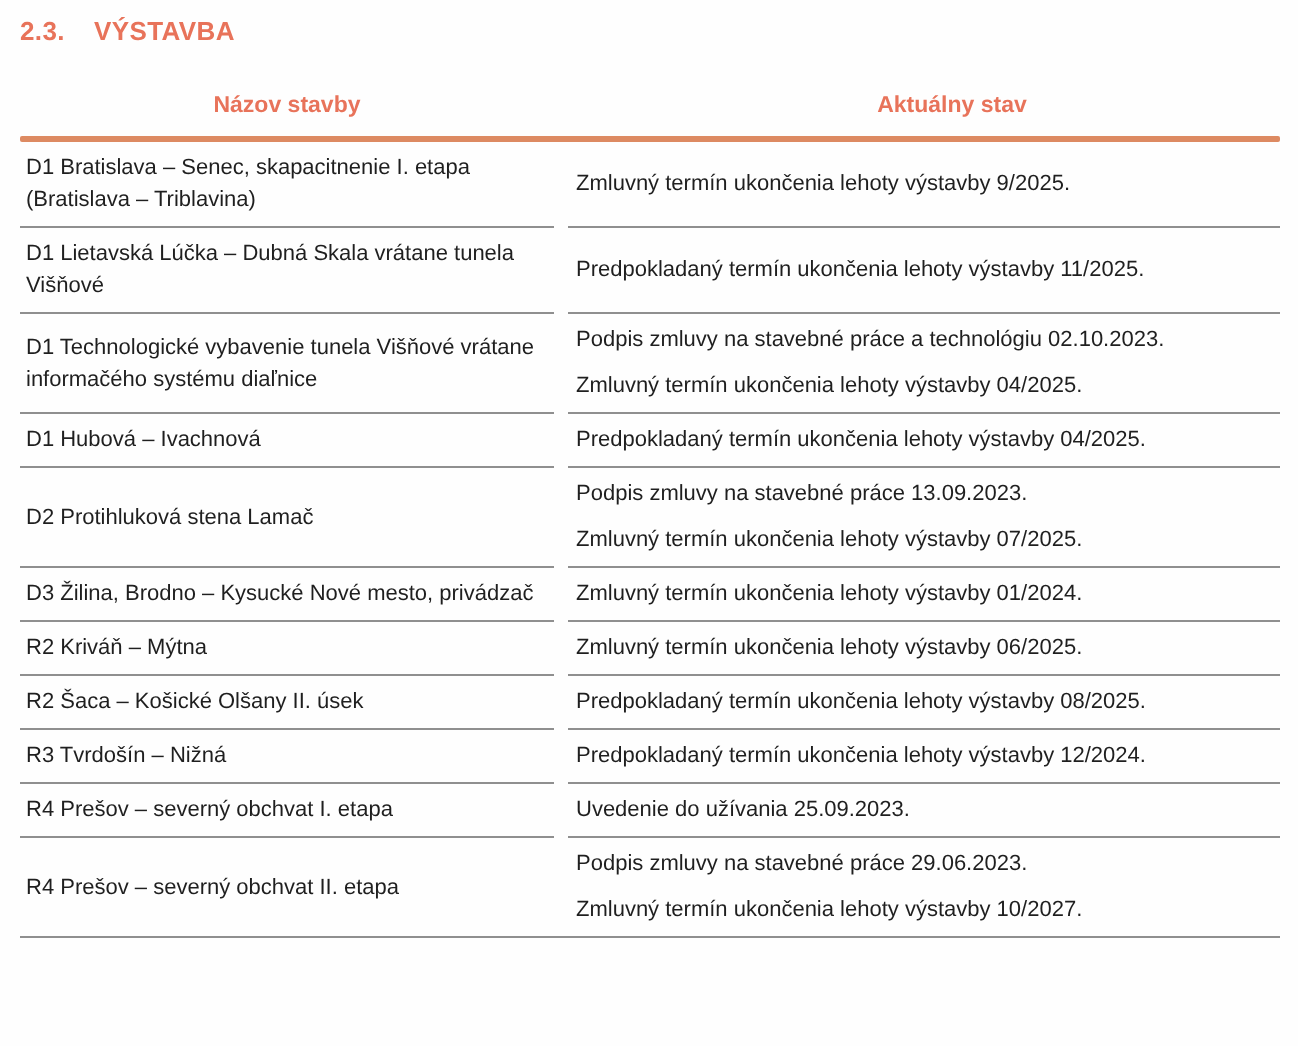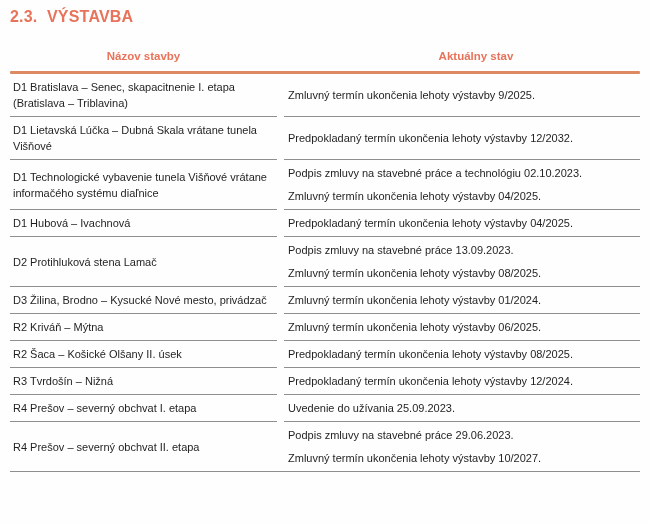--- a/index.html
+++ b/index.html
@@ -17,21 +17,21 @@
     color: #1f1f1f;
     padding: 8px 9px 0 10px;
     overflow: hidden;
   }
   
   .section-heading {
     display: flex;
     align-items: baseline;
     color: #e8735a;
     font-weight: 700;
-    font-size: 16px;
+    font-size: 13px;
     letter-spacing: 0.2px;
   }
   .section-number { width: 37px; }
   
   .nds-table { margin-top: 24px; }
   .thead {
     display: flex;
     padding-bottom: 9px;
     gap: 35px;
   }
@@ -105,21 +105,21 @@
       <div class="col-gap"></div>
       <div class="cell cell-status">
         <span class="status-line">Zmluvný termín ukončenia lehoty výstavby 9/2025.</span>
       </div>
     </div>
 
     <div class="row">
       <div class="cell cell-name">D1 Lietavská Lúčka – Dubná Skala vrátane tunela Višňové</div>
       <div class="col-gap"></div>
       <div class="cell cell-status">
-        <span class="status-line">Predpokladaný termín ukončenia lehoty výstavby 12/2032.</span>
+        <span class="status-line">Predpokladaný termín ukončenia lehoty výstavby 11/2025.</span>
       </div>
     </div>
 
     <div class="row">
       <div class="cell cell-name">D1 Technologické vybavenie tunela Višňové vrátane informačého systému diaľnice</div>
       <div class="col-gap"></div>
       <div class="cell cell-status">
         <span class="status-line">Podpis zmluvy na stavebné práce a technológiu 02.10.2023.</span>
         <span class="status-line">Zmluvný termín ukončenia lehoty výstavby 04/2025.</span>
       </div>
@@ -131,21 +131,21 @@
       <div class="cell cell-status">
         <span class="status-line">Predpokladaný termín ukončenia lehoty výstavby 04/2025.</span>
       </div>
     </div>
 
     <div class="row">
       <div class="cell cell-name">D2 Protihluková stena Lamač</div>
       <div class="col-gap"></div>
       <div class="cell cell-status">
         <span class="status-line">Podpis zmluvy na stavebné práce 13.09.2023.</span>
-        <span class="status-line">Zmluvný termín ukončenia lehoty výstavby 08/2025.</span>
+        <span class="status-line">Zmluvný termín ukončenia lehoty výstavby 07/2025.</span>
       </div>
     </div>
 
     <div class="row">
       <div class="cell cell-name">D3 Žilina, Brodno – Kysucké Nové mesto, privádzač</div>
       <div class="col-gap"></div>
       <div class="cell cell-status">
         <span class="status-line">Zmluvný termín ukončenia lehoty výstavby 01/2024.</span>
       </div>
     </div>

